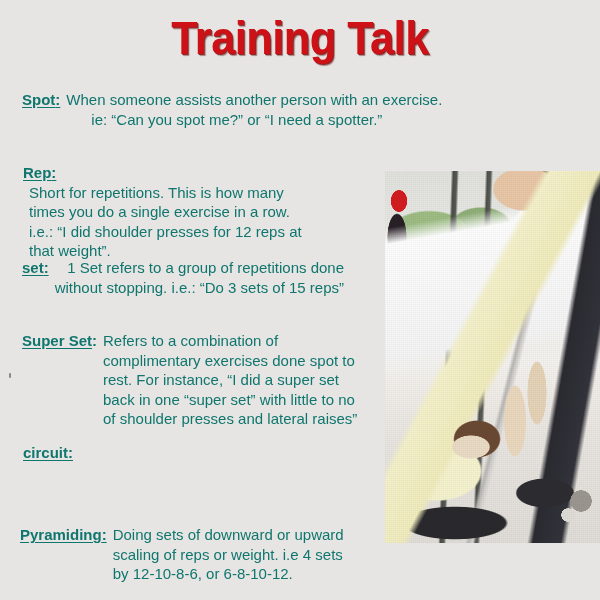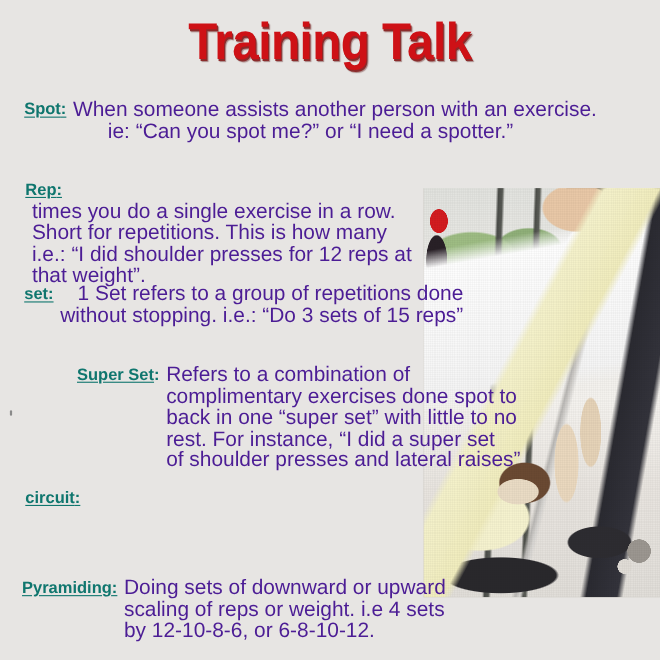--- a/index.html
+++ b/index.html
@@ -115,32 +115,32 @@
   .term {
     font-weight: bold;
     font-size: 15px;
     line-height: 19.5px;
     color: #0f766e;
     white-space: nowrap;
     flex: 0 0 auto;
   }
   .term .u { text-decoration: underline; text-underline-offset: 2px; }
   .def {
-    font-size: 19px;
+    font-size: 15px;
     line-height: 19.5px;
-    color: #4c1d95;
+    color: #0f766e;
     margin-left: 6px;
   }
   .def p { margin: 0; white-space: pre; }
 
   
   #e-spot      { left: 22px;  top: 90px;  }
   #e-rep       { left: 23px;  top: 163px; flex-direction: column; }
   #e-set       { left: 22px;  top: 258px; text-align: right; }
-  #e-superset  { left: 22px;  top: 331px; margin-left: 48px; }
+  #e-superset  { left: 22px;  top: 331px; }
   #e-circuit   { left: 23px;  top: 443px; }
   #e-pyramid   { left: 20px;  top: 525px; }
 
   #speck {
     position: absolute;
     left: 9px;
     top: 373px;
     width: 2px;
     height: 5px;
     background: #8a8a8a;
@@ -165,42 +165,42 @@
     <div class="term"><span class="u"><span>Spot</span><span>:</span></span></div>
     <div class="def">
       <p>When someone assists another person with an exercise.</p>
       <p>      ie: “Can you spot me?” or “I need a spotter.”</p>
     </div>
   </div>
 
   <div class="entry" id="e-rep">
     <div class="term"><span class="u"><span>Rep</span><span>:</span></span></div>
     <div class="def">
+      <p>Short for repetitions. This is how many</p>
       <p>times you do a single exercise in a row.</p>
-      <p>Short for repetitions. This is how many</p>
       <p>i.e.: “I did shoulder presses for 12 reps at</p>
       <p>that weight”.</p>
     </div>
   </div>
 
   <div class="entry" id="e-set">
     <div class="term"><span class="u"><span>set</span><span>:</span></span></div>
     <div class="def">
       <p>1 Set refers to a group of repetitions done</p>
       <p>without stopping. i.e.: “Do 3 sets of 15 reps”</p>
     </div>
   </div>
 
   <div class="entry" id="e-superset">
     <div class="term"><span class="u">Super Set</span><span>:</span></div>
     <div class="def">
       <p>Refers to a combination of</p>
       <p>complimentary exercises done spot to</p>
+      <p>rest. For instance, “I did a super set</p>
       <p>back in one “super set” with little to no</p>
-      <p>rest. For instance, “I did a super set</p>
       <p>of shoulder presses and lateral raises”</p>
     </div>
   </div>
 
   <div class="entry" id="e-circuit">
     <div class="term"><span class="u"><span>circuit</span><span>:</span></span></div>
   </div>
 
   <div class="entry" id="e-pyramid">
     <div class="term"><span class="u"><span>Pyramiding</span><span>:</span></span></div>

